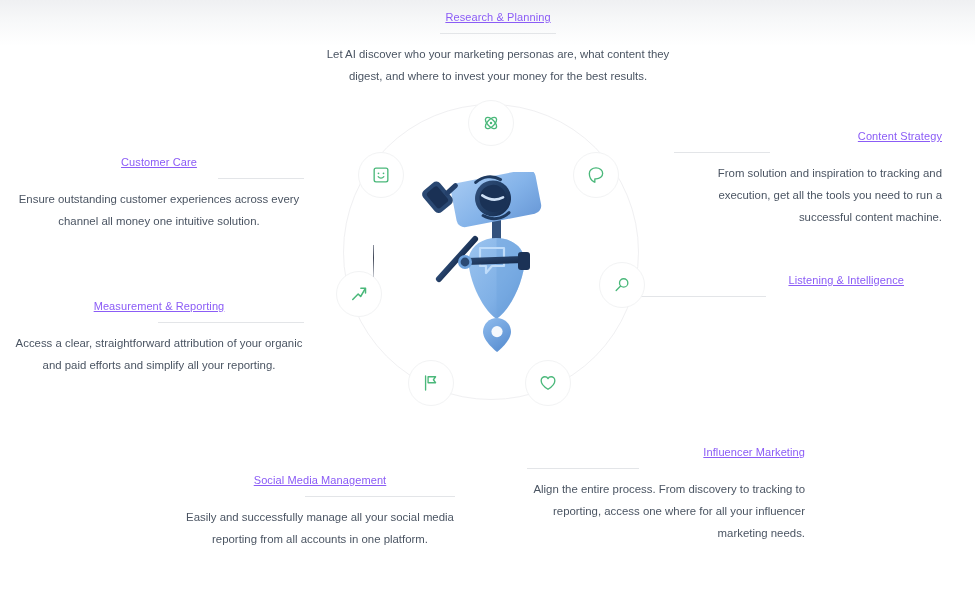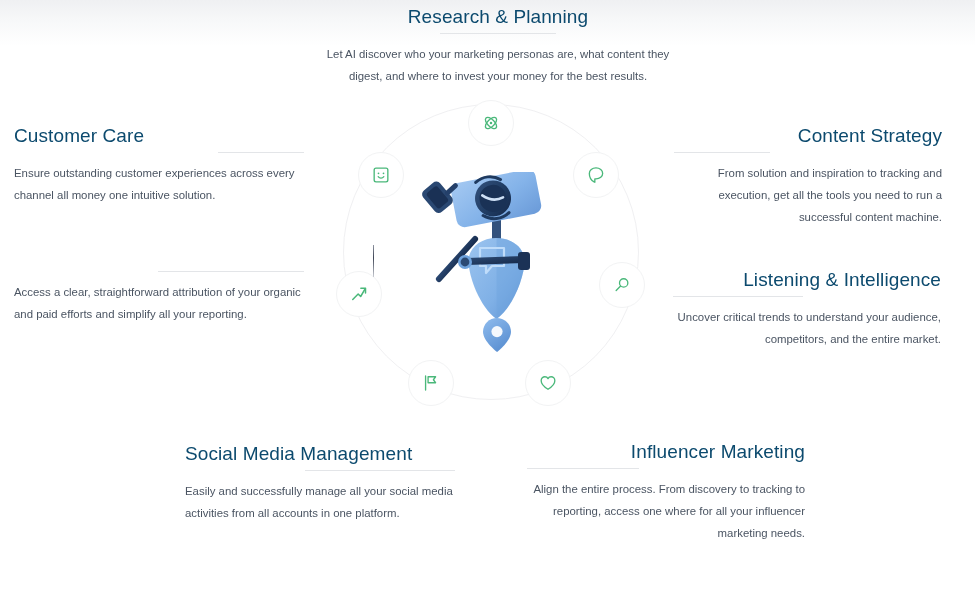--- a/index.html
+++ b/index.html
@@ -29,61 +29,62 @@
     left: 0; top: 0;
     width: 975px;
     height: 590px;
   }
 
   
   .feature {
     position: absolute;
   }
   .feature .f-title {
-    font-size: 19px;
+    font-size: 11px;
     font-weight: 400;
-    color: #0c4a6e;
+    color: #8b5cf6;
     letter-spacing: .1px;
     line-height: 18px;
     padding-bottom: 7px;
     margin: 0;
     white-space: nowrap;
+    text-decoration: underline;
   }
   .feature .f-rule {
     height: 1px;
     background: #e3e5e8;
     margin-bottom: 9px;
   }
   .feature .f-desc {
     font-size: 11.4px;
     line-height: 22px;
     color: #4a5462;
     margin: 0;
   }
 
-  .align-right { text-align: left; }
+  .align-right { text-align: center; margin-top: 26px; }
   .align-right .f-rule { margin-left: auto; }
   .align-left { text-align: right; }
   .align-center { text-align: center; }
   .align-center .f-rule { margin-left: auto; margin-right: auto; }
 
   
   #feat-research   { left: 312px; top: 8px;   width: 372px; }
   #feat-research .f-rule { width: 116px; }
 
   #feat-customer   { left: 14px;  top: 127px; width: 290px; }
   #feat-customer .f-rule { width: 86px; }
 
   #feat-measure    { left: 14px;  top: 271px; width: 290px; }
   #feat-measure .f-rule { width: 146px; }
 
   #feat-content    { left: 674px; top: 127px; width: 268px; }
   #feat-content .f-rule { width: 96px; }
 
-  #feat-listening  { left: 673px; top: 271px; width: 268px; }
+  #feat-listening  { left: 636px; top: 271px; width: 268px; }
   #feat-listening .f-rule { width: 130px; }
 
   #feat-social     { left: 185px; top: 445px; width: 270px; }
   #feat-social .f-rule { width: 150px; }
 
   #feat-influencer { left: 527px; top: 443px; width: 278px; }
   #feat-influencer .f-rule { width: 112px; }
 
   
   .wheel {
@@ -157,40 +158,40 @@
     <div class="f-desc">Let AI discover who your marketing personas are, what content they digest, and where to invest your money for the best results.</div>
   </div>
 
   <div class="feature align-right" id="feat-customer">
     <div class="f-title">Customer Care</div>
     <div class="f-rule"></div>
     <div class="f-desc">Ensure outstanding customer experiences across every channel all money one intuitive solution.</div>
   </div>
 
   <div class="feature align-right" id="feat-measure">
+    <div class="f-title">Measurement &amp; Reporting</div>
     <div class="f-rule"></div>
     <div class="f-desc">Access a clear, straightforward attribution of your organic and paid efforts and simplify all your reporting.</div>
   </div>
 
   <div class="feature align-left" id="feat-content">
     <div class="f-title">Content Strategy</div>
     <div class="f-rule"></div>
     <div class="f-desc">From solution and inspiration to tracking and execution, get all the tools you need to run a successful content machine.</div>
   </div>
 
   <div class="feature align-left" id="feat-listening">
     <div class="f-title">Listening &amp; Intelligence</div>
     <div class="f-rule"></div>
-    <div class="f-desc">Uncover critical trends to understand your audience, competitors, and the entire market.</div>
   </div>
 
   <div class="feature align-right" id="feat-social">
     <div class="f-title">Social Media Management</div>
     <div class="f-rule"></div>
-    <div class="f-desc">Easily and successfully manage all your social media activities from all accounts in one platform.</div>
+    <div class="f-desc">Easily and successfully manage all your social media reporting from all accounts in one platform.</div>
   </div>
 
   <div class="feature align-left" id="feat-influencer">
     <div class="f-title">Influencer Marketing</div>
     <div class="f-rule"></div>
     <div class="f-desc">Align the entire process. From discovery to tracking to reporting, access one where for all your influencer marketing needs.</div>
   </div>
 
   <div class="wheel">
     <div class="wheel-ring"></div>

